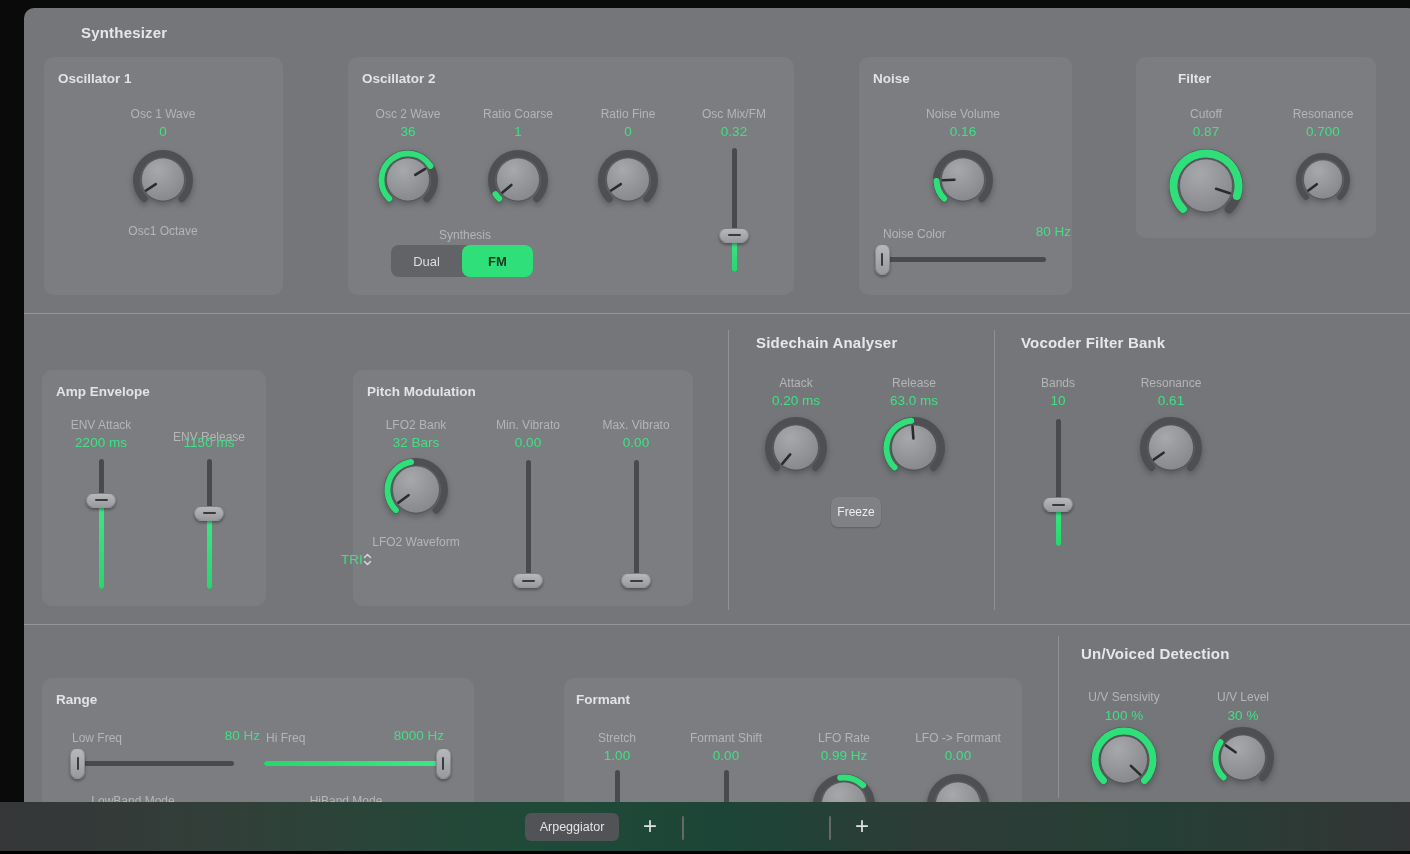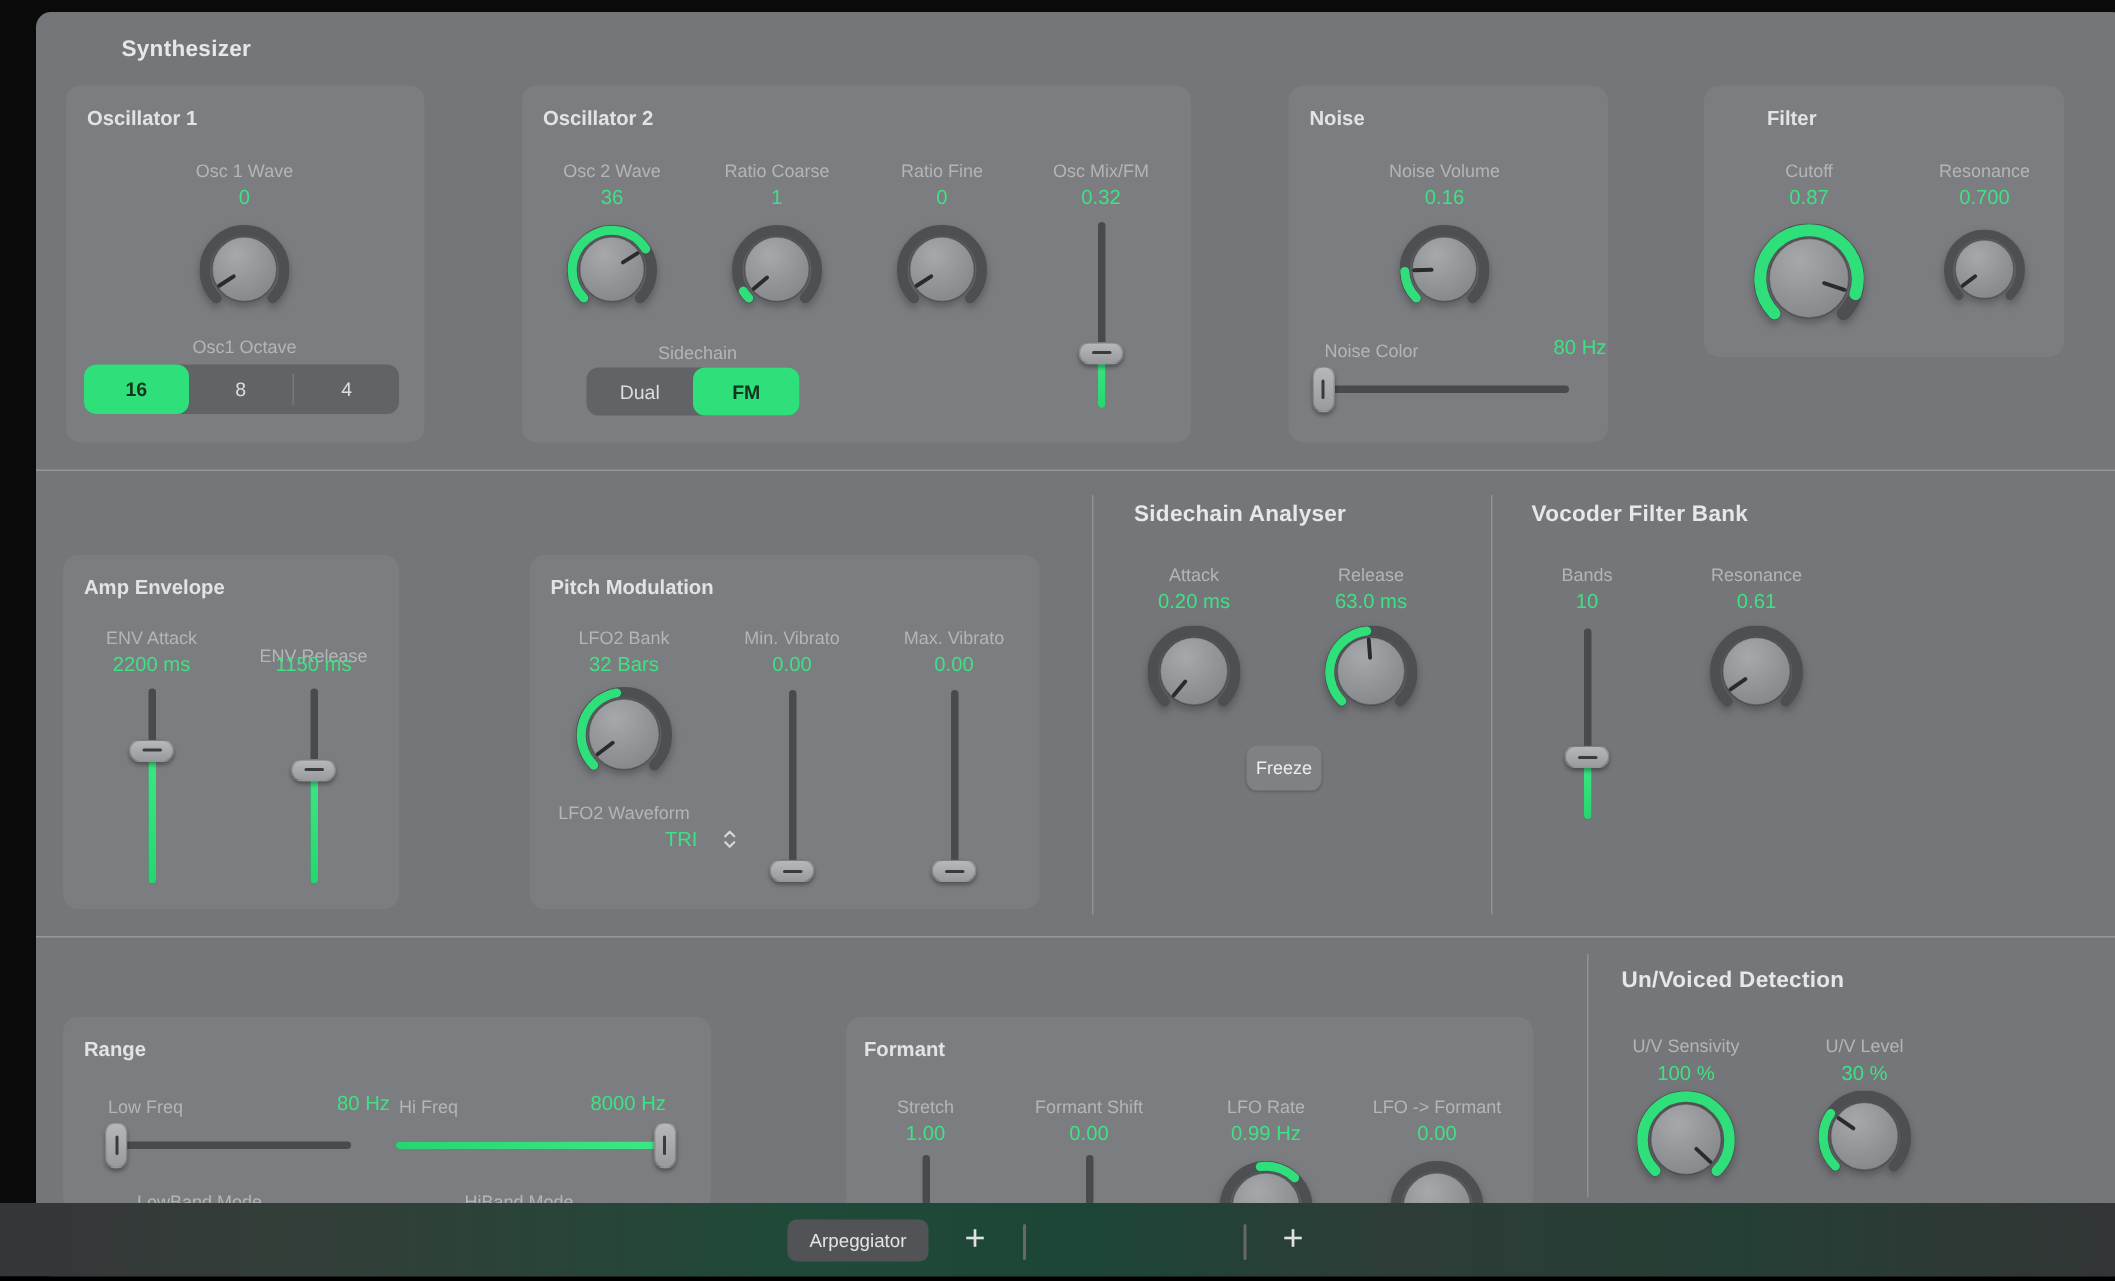--- a/index.html
+++ b/index.html
@@ -24,21 +24,21 @@
   .sl-handle{position:absolute;border-radius:8px;background:linear-gradient(180deg,#b7b8bb,#999a9d);
      box-shadow:0 2px 3px rgba(0,0,0,.35);border:1px solid rgba(0,0,0,.18);}
   .sl-handle .line{position:absolute;background:#3a3b3d;border-radius:1px;}
   .seg{position:absolute;display:flex;background:#626366;border-radius:8px;align-items:stretch;}
   .seg .opt{flex:1;display:flex;align-items:center;justify-content:center;font-size:13px;color:#dcdde0;
      border-radius:8px;position:relative;cursor:default;}
   .seg .opt.sel{background:#2fe07a;color:#14351f;font-weight:600;}
   .seg .sep{width:1px;background:rgba(255,255,255,.14);margin:6px 0;}
   .btn{position:absolute;display:flex;align-items:center;justify-content:center;border-radius:7px;
      background:#808185;color:#eceded;font-size:12px;box-shadow:0 1px 2px rgba(0,0,0,.2);}
-  .dropdown{position:absolute;display:flex;align-items:center;gap:17px;justify-content:flex-end;width:150px;margin-left:-75px;
+  .dropdown{position:absolute;display:flex;align-items:center;gap:0;justify-content:flex-start;width:150px;margin-left:-75px;
      font-size:13.5px;font-weight:500;color:#3ee284;}
   #bar{position:absolute;left:0;top:802px;width:1410px;height:49px;
      background:linear-gradient(90deg,#353638 0%,#323f39 16%,#1f4a38 38%,#1d4537 52%,#2e3c37 66%,#253f35 82%,#333536 100%);}
   #bar .pill-dark{position:absolute;left:525px;top:11px;width:94px;height:28px;border-radius:6px;background:#525356;
      display:flex;align-items:center;justify-content:center;font-size:12.5px;color:#e3e4e5;}
   #bar .plus{position:absolute;top:7px;width:26px;text-align:center;font-size:24px;font-weight:300;color:#e0e1e2;line-height:34px;}
   #bar .vsep{position:absolute;top:14px;width:2px;height:24px;background:#67686a;border-radius:1px;}
   #blackstrip{position:absolute;left:0;top:851px;width:1410px;height:3px;background:#000;}
 </style>
 </head>
@@ -78,26 +78,20 @@
   <div class="label" style="left:139px;top:99px">Osc 1 Wave</div>
   <div class="value" style="left:139px;top:116px">0</div>
   <div class="knob" style="left: 109px; top: 142px;">
         <svg width="60" height="60" viewBox="0 0 60 60">
           <path d="M 11.26 48.74 A 26.5 26.5 0 1 1 48.74 48.74" stroke="#4e4f52" stroke-width="7" fill="none" stroke-linecap="round"></path>
           <circle cx="30" cy="29.5" r="21.5" fill="url(#kgrad)" stroke="rgba(35,36,40,.35)" stroke-width="1"></circle>
           <line x1="22.8" y1="34.2" x2="13.1" y2="40.5" stroke="#2a2b2d" stroke-width="2.6" stroke-linecap="round"></line>
         </svg>
       </div>
   <div class="label" style="left:139px;top:216px">Osc1 Octave</div>
-  <div class="seg" style="left:32px;top:235px;width:210px;height:33px">
-    <div class="opt sel">16</div>
-    <div class="opt">8</div>
-    <div class="sep"></div>
-    <div class="opt">4</div>
-  </div>
 
   <div class="card-title" style="left:338px;top:63px">Oscillator 2</div>
   <div class="label" style="left:384px;top:99px">Osc 2 Wave</div>
   <div class="value" style="left:384px;top:116px">36</div>
   <div class="knob" style="left: 354px; top: 142px;">
         <svg width="60" height="60" viewBox="0 0 60 60">
           <path d="M 11.26 48.74 A 26.5 26.5 0 1 1 48.74 48.74" stroke="#4e4f52" stroke-width="7" fill="none" stroke-linecap="round"></path>
           <path d="M 11.26 48.74 A 26.5 26.5 0 1 1 52.47 15.96" stroke="#2fe07a" stroke-width="6" fill="none" stroke-linecap="round"></path>
           <circle cx="30" cy="29.5" r="21.5" fill="url(#kgrad)" stroke="rgba(35,36,40,.35)" stroke-width="1"></circle>
           <line x1="37.3" y1="24.9" x2="47.1" y2="18.8" stroke="#2a2b2d" stroke-width="2.6" stroke-linecap="round"></line>
@@ -124,21 +118,21 @@
       </div>
   <div class="label" style="left:710px;top:99px">Osc Mix/FM</div>
   <div class="value" style="left:710px;top:116px">0.32</div>
   <div class="vslider" style="left: 694px; top: 131px; width: 32px; height: 142px;">
         <div class="sl-track" style="left:13.5px;top:9px;width:5px;height:124px"></div>
         <div class="sl-fill" style="left:13.5px;top:95.8px;width:5px;height:37.2px"></div>
         <div class="sl-handle" style="left:1px;top:88.8px;width:28px;height:13px">
             <div class="line" style="left:8px;top:5.5px;width:13px;height:2px"></div>
         </div>
       </div>
-  <div class="label" style="left:441px;top:220px">Sidechain</div>
+  <div class="label" style="left:441px;top:220px">Synthesis</div>
   <div class="seg" style="left:367px;top:237px;width:142px;height:32px">
     <div class="opt">Dual</div>
     <div class="opt sel">FM</div>
   </div>
 
   <div class="card-title" style="left:849px;top:63px">Noise</div>
   <div class="label" style="left:939px;top:99px">Noise Volume</div>
   <div class="value" style="left:939px;top:116px">0.16</div>
   <div class="knob" style="left: 909px; top: 142px;">
         <svg width="60" height="60" viewBox="0 0 60 60">

